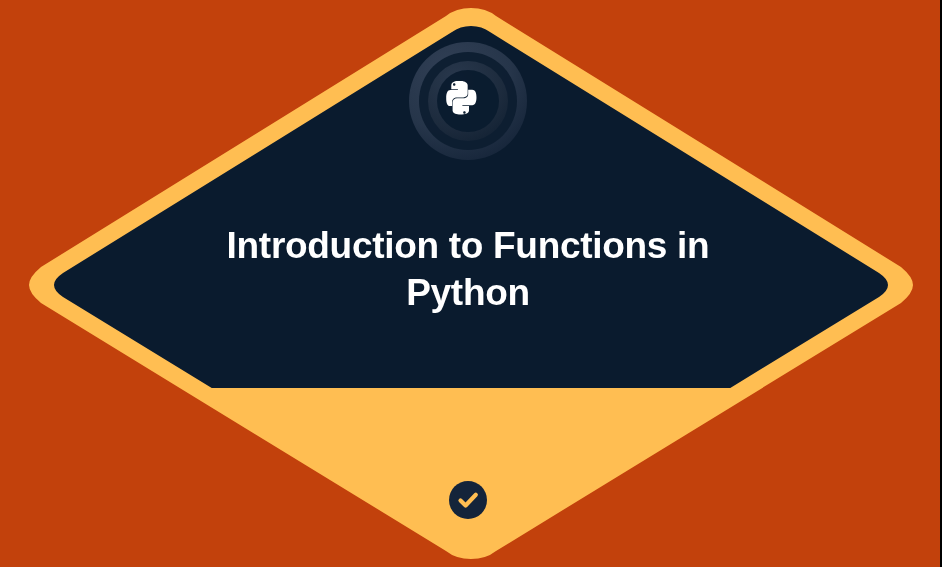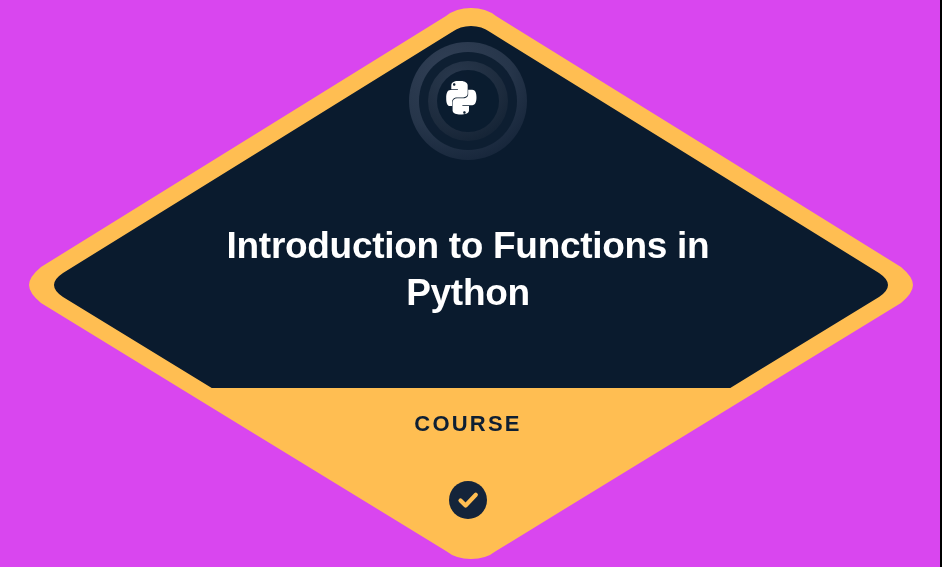--- a/index.html
+++ b/index.html
@@ -10,21 +10,21 @@
   body {
     width: 942px;
     height: 567px;
     overflow: hidden;
     font-family: "Liberation Sans", sans-serif;
   }
   #badge-canvas {
     position: relative;
     width: 940px;
     height: 567px;
-    background: #d946ef;
+    background: #c2410c;
   }
   #badge-svg {
     position: absolute;
     left: 0;
     top: 0;
     width: 942px;
     height: 567px;
     display: block;
   }
   .overlay {
@@ -140,21 +140,20 @@
       <path fill="#ffffff" d="M64.5 28.2v15.2c0 5.2-4.4 9.6-9.6 11.2-1.6.5-3.3.8-5 .8h-21c-4.1 0-7.5 1.2-10.1 3.5-2.6 2.3-4.1 5.4-4.1 9.2v26.2c0 3.8 2.1 6.8 5.7 9 3.5 2.2 8.5 3.6 14.7 3.6h10c6.8 0 12.3-1.5 16.2-3.8 3.9-2.3 5.9-5.5 5.9-9.6V80.3H46v-2.9h31.6c4.4 0 8.1-2.6 10.2-6.9 2.3-4.6 3.3-11 3.3-18.5 0-7.5-1-13.6-3.3-18-2.1-4.1-5.8-6.4-10.2-6.4h-13.1zM52.6 96.9c2.2 0 4 1.8 4 4 0 2.3-1.8 4.1-4 4.1-2.2 0-4-1.8-4-4.1 0-2.2 1.8-4 4-4z"></path>
     </g>
   </svg>
 
   <div class="overlay">
 
     <div id="course-title">Introduction to Functions in
 Python</div>
 
     <div id="status-block">
-      <div class="status-line">COURSE</div>
     </div>
 
     <svg id="check-badge" viewBox="0 0 38 38" xmlns="http://www.w3.org/2000/svg">
       <circle cx="19" cy="19" r="19" fill="#14243a"></circle>
       <path d="M11.5 19.4 L16.6 24.5 L26.8 13.8" fill="none" stroke="#ffbe52" stroke-width="4.2" stroke-linecap="round" stroke-linejoin="round"></path>
     </svg>
 
   </div>
 </div>
 

